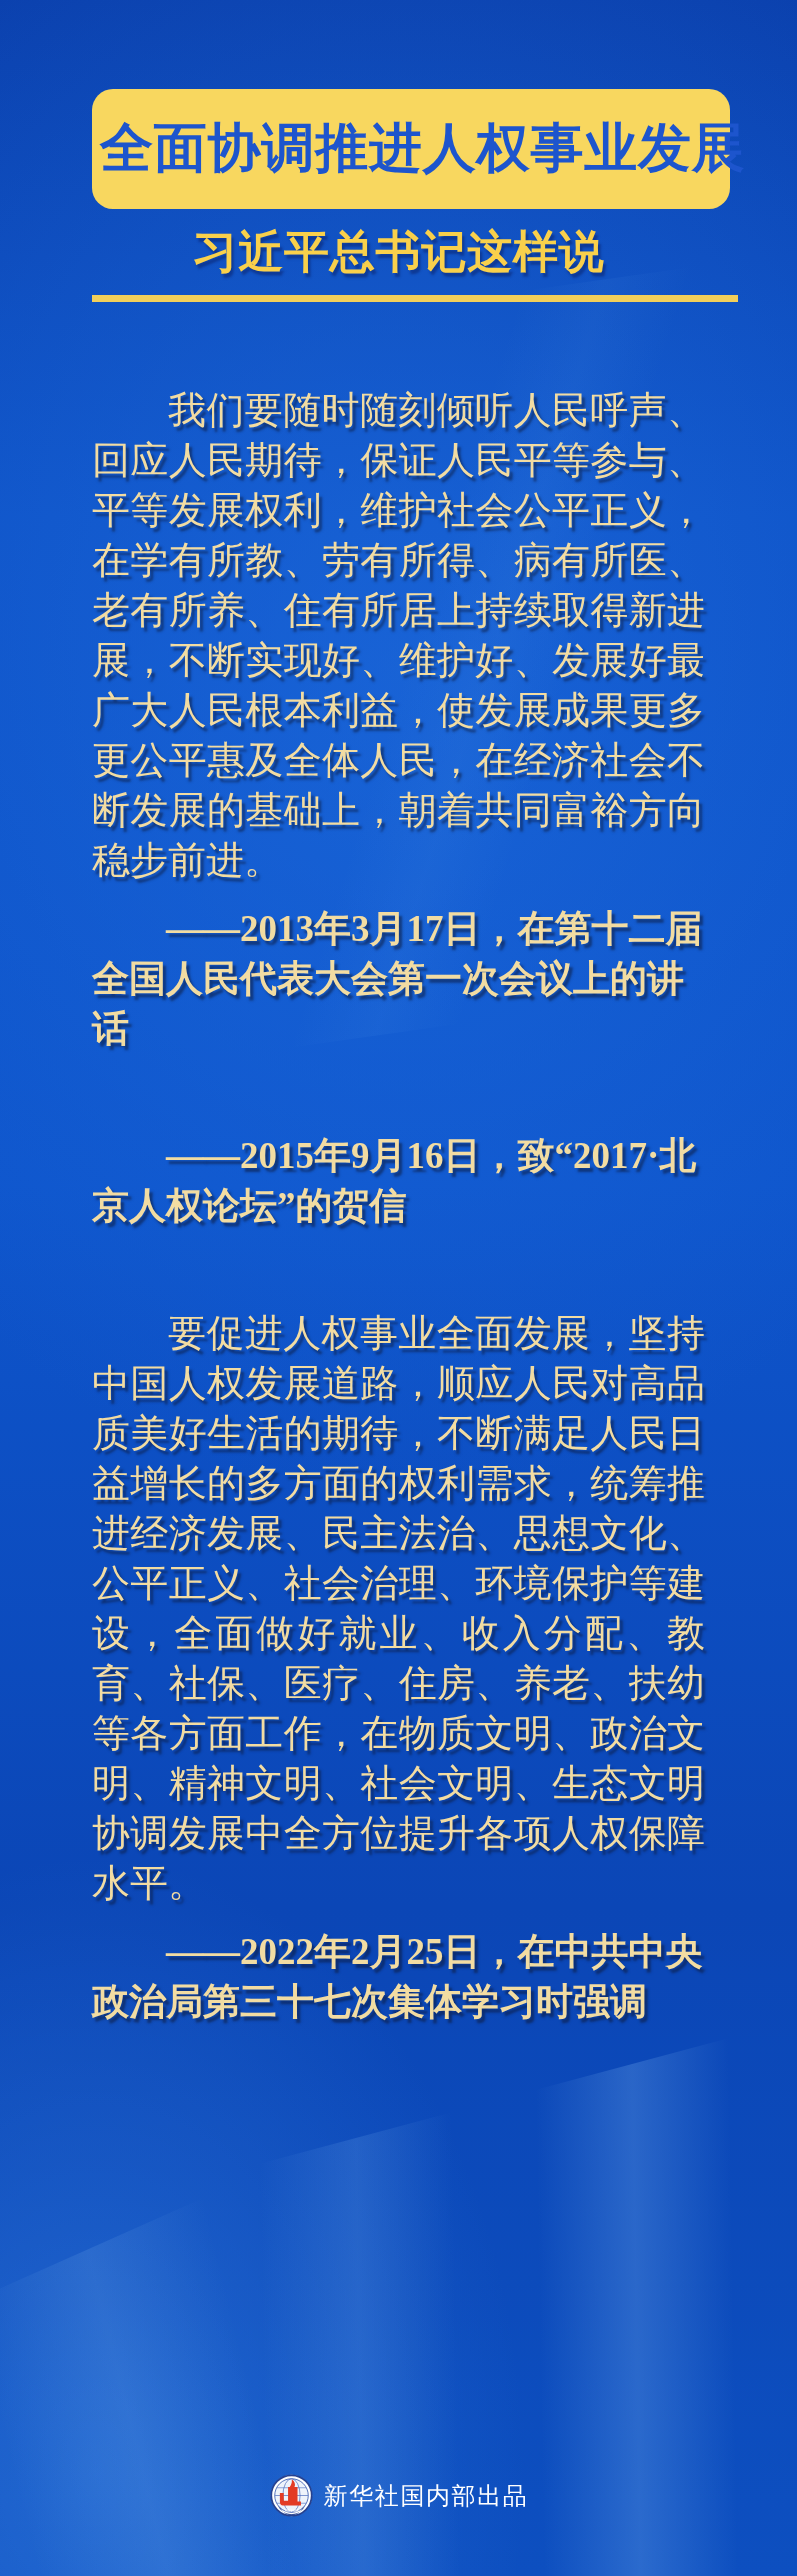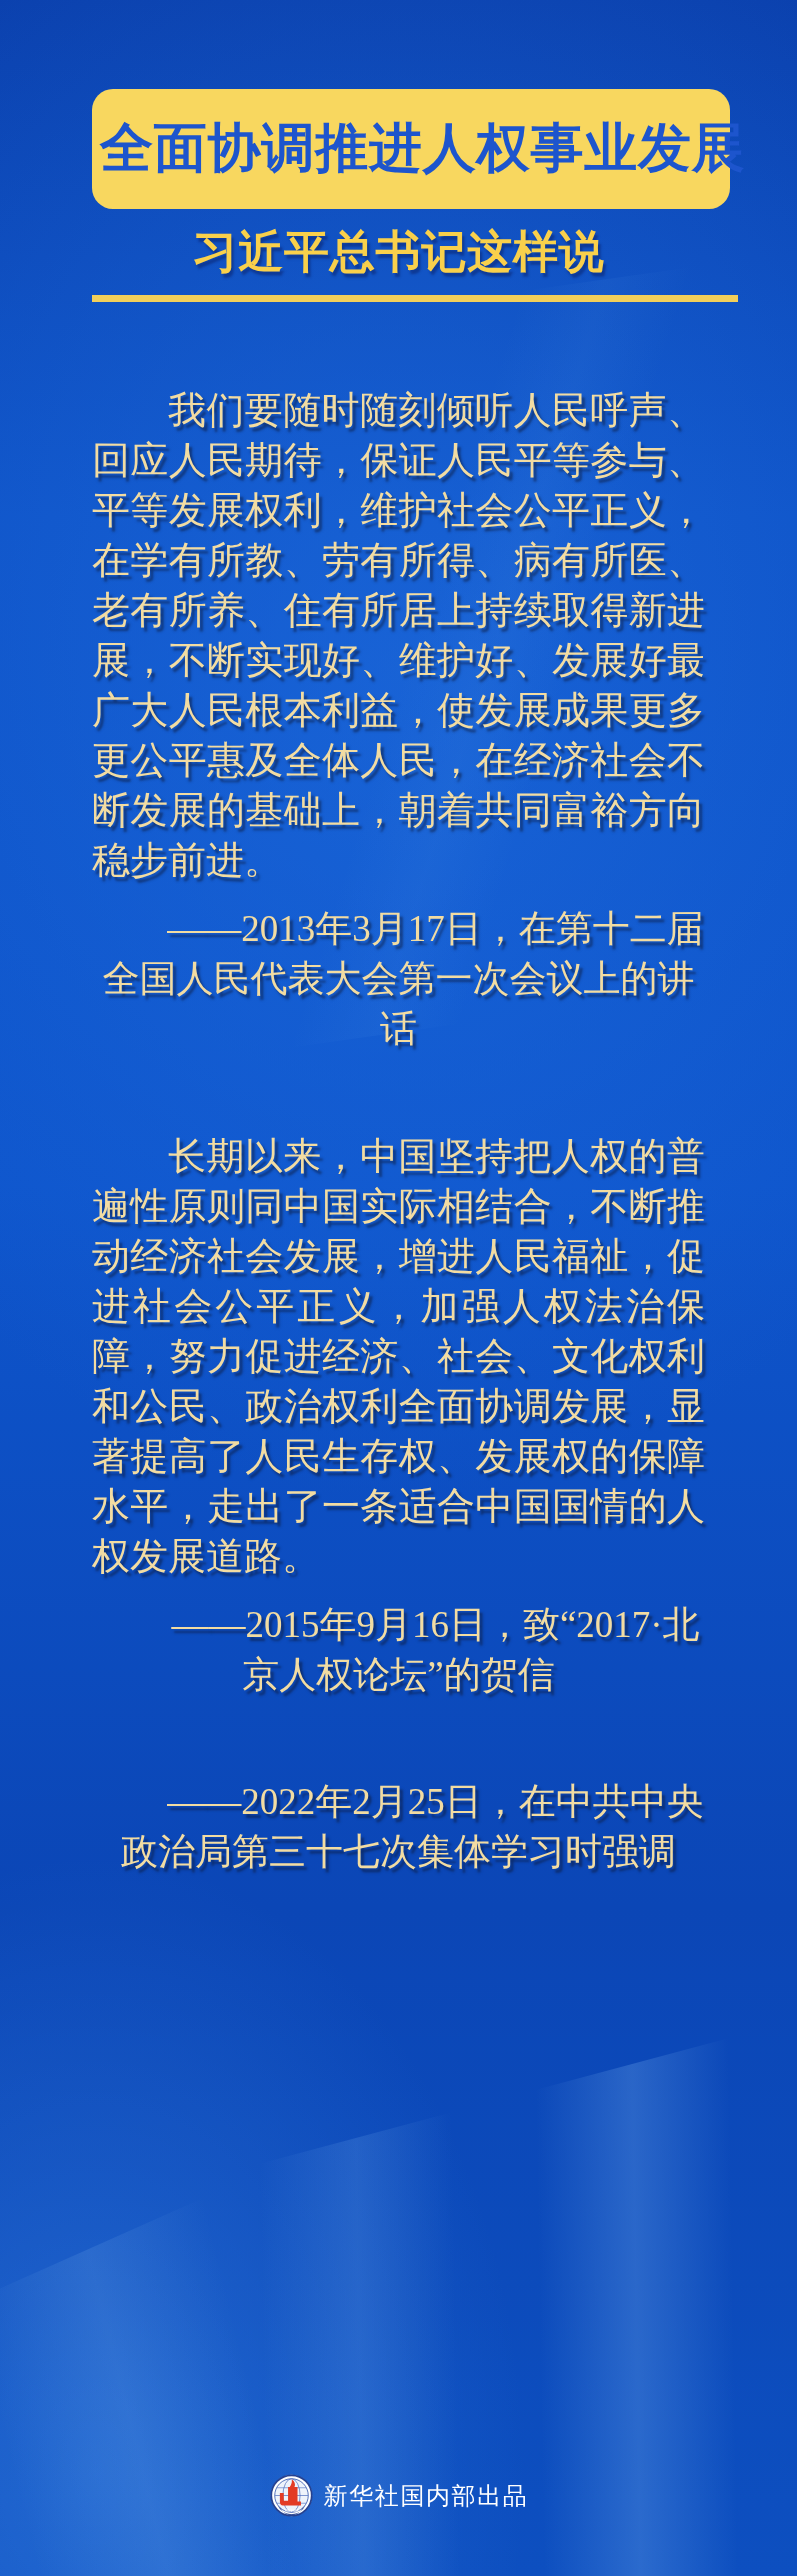--- a/index.html
+++ b/index.html
@@ -71,25 +71,24 @@
     font-family:"Liberation Serif",serif;
     font-size:38px;line-height:50px;font-weight:400;
     color:#F2DCA2;
     text-align:justify;
     text-indent:2em;
     text-shadow:3.2px 4px 2.4px rgba(12,24,54,0.55);
   }
   .quote-source{
     margin:0 0 77px 0;
     font-family:"Liberation Serif",serif;
-    font-size:37px;line-height:50px;font-weight:400;
+    font-size:37px;line-height:50px;font-weight:700;
     color:#F2DCA2;
     text-indent:2em;
     text-shadow:3.2px 4px 2.4px rgba(12,24,54,0.55);
-    text-align:center;
   }
   .quote-block:last-child .quote-source{margin-bottom:0;}
 
   .footer{
     position:absolute;z-index:3;
     left:1px;right:0;bottom:59px;
     display:flex;align-items:center;justify-content:center;gap:11px;
   }
   .emblem{width:43px;height:43px;flex:0 0 auto;}
   .credit{
@@ -115,25 +114,25 @@
     <div class="divider"></div>
 
     <div class="quotes">
 
       <div class="quote-block">
         <p class="quote-text">我们要随时随刻倾听人民呼声、回应人民期待，保证人民平等参与、平等发展权利，维护社会公平正义，在学有所教、劳有所得、病有所医、老有所养、住有所居上持续取得新进展，不断实现好、维护好、发展好最广大人民根本利益，使发展成果更多更公平惠及全体人民，在经济社会不断发展的基础上，朝着共同富裕方向稳步前进。</p>
         <p class="quote-source">——2013年3月17日，在第十二届全国人民代表大会第一次会议上的讲话</p>
       </div>
 
       <div class="quote-block">
-        <p class="quote-text">长期以来，中国坚持把人权的普遍性原则同中国实际相结合，不断推动经济社会发展，增进人民福祉，促进社会公平正义，加强人权法治保障，努力促进经济、社会、文化权利和公民、政治权利全面协调发展，显著提高了人民生存权、发展权的保障水平，走出了一条适合中国国情的人权发展道路。</p>
         <p class="quote-source">——2015年9月16日，致“2017·北京人权论坛”的贺信</p>
       </div>
 
       <div class="quote-block">
+        <p class="quote-text">要促进人权事业全面发展，坚持中国人权发展道路，顺应人民对高品质美好生活的期待，不断满足人民日益增长的多方面的权利需求，统筹推进经济发展、民主法治、思想文化、公平正义、社会治理、环境保护等建设，全面做好就业、收入分配、教育、社保、医疗、住房、养老、扶幼等各方面工作，在物质文明、政治文明、精神文明、社会文明、生态文明协调发展中全方位提升各项人权保障水平。</p>
         <p class="quote-source">——2022年2月25日，在中共中央政治局第三十七次集体学习时强调</p>
       </div>
 
     </div>
   </div>
 
   <div class="footer">
     <svg class="emblem" viewBox="0 0 100 100" xmlns="http://www.w3.org/2000/svg" aria-hidden="true">
       <circle cx="50" cy="50" r="48" fill="#ffffff"></circle>
       <circle cx="50" cy="50" r="47" fill="none" stroke="#26418F" stroke-width="4"></circle>

